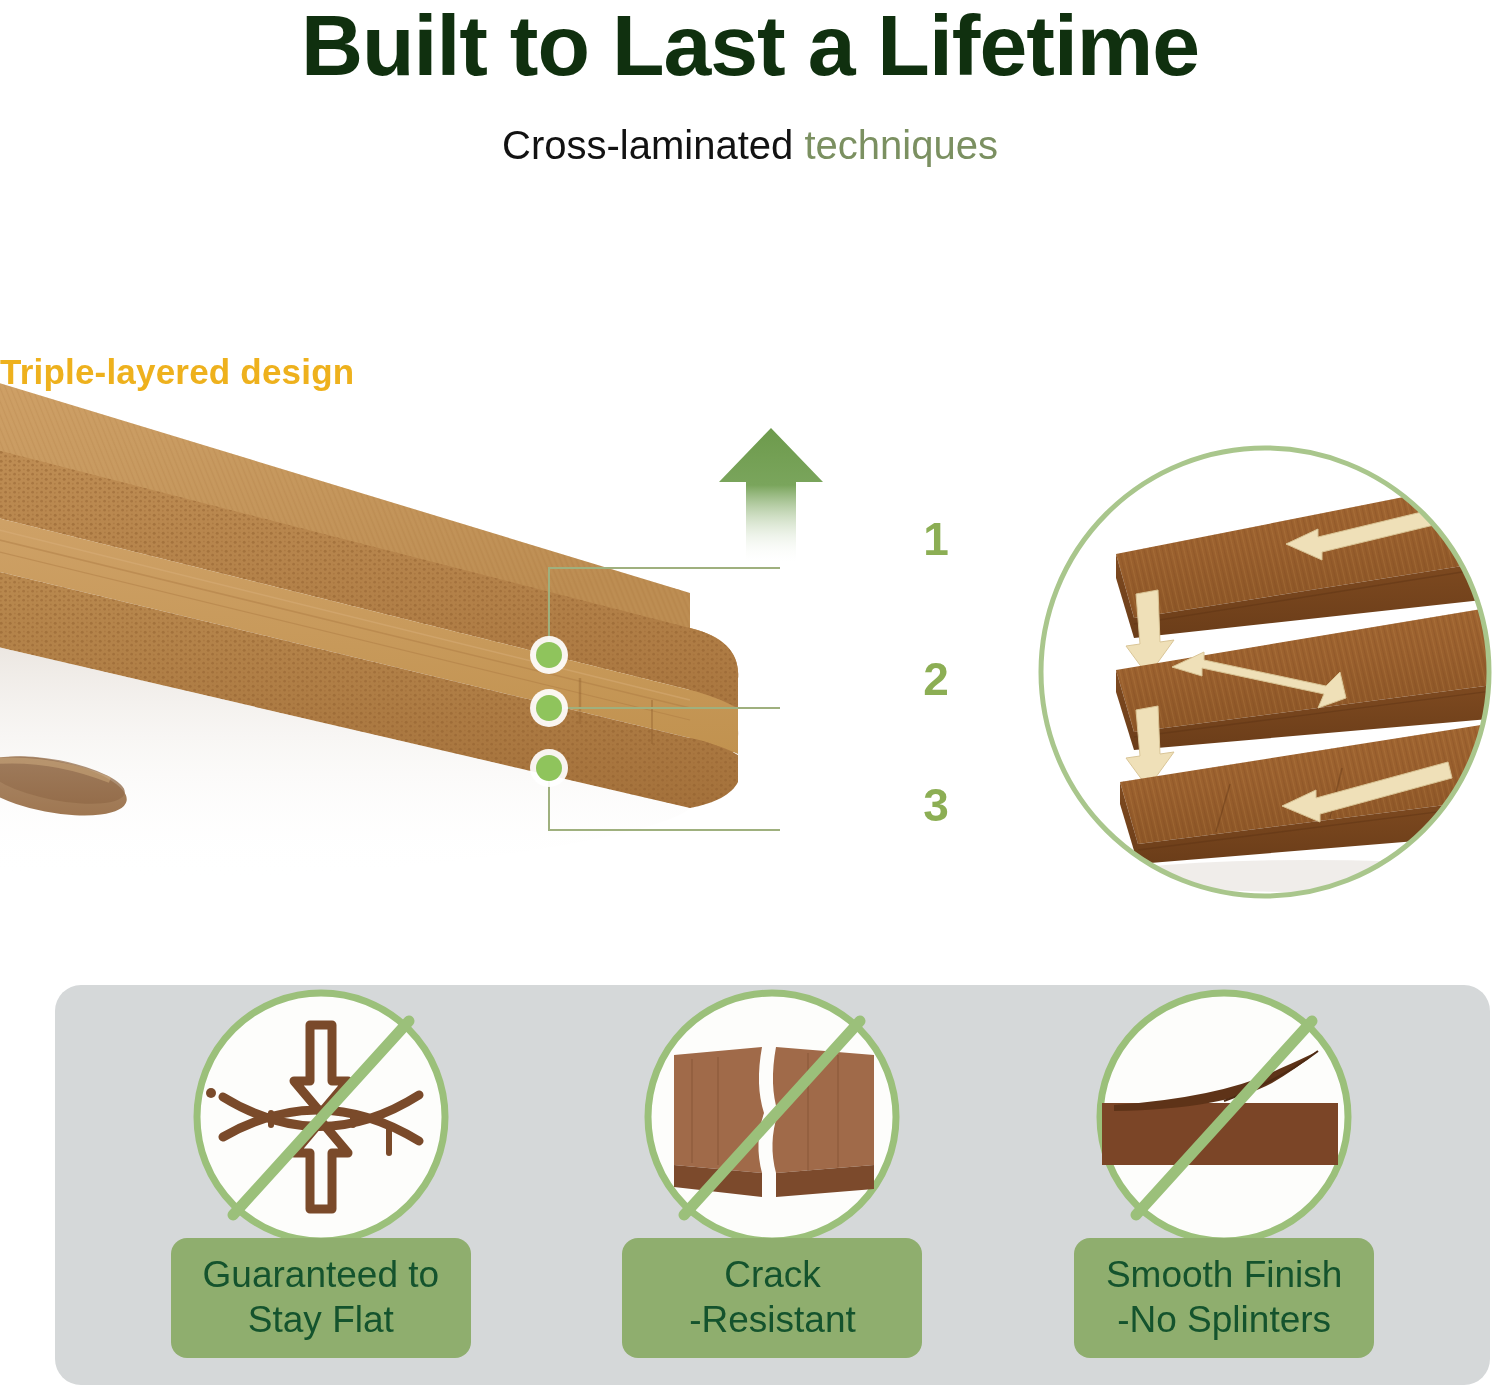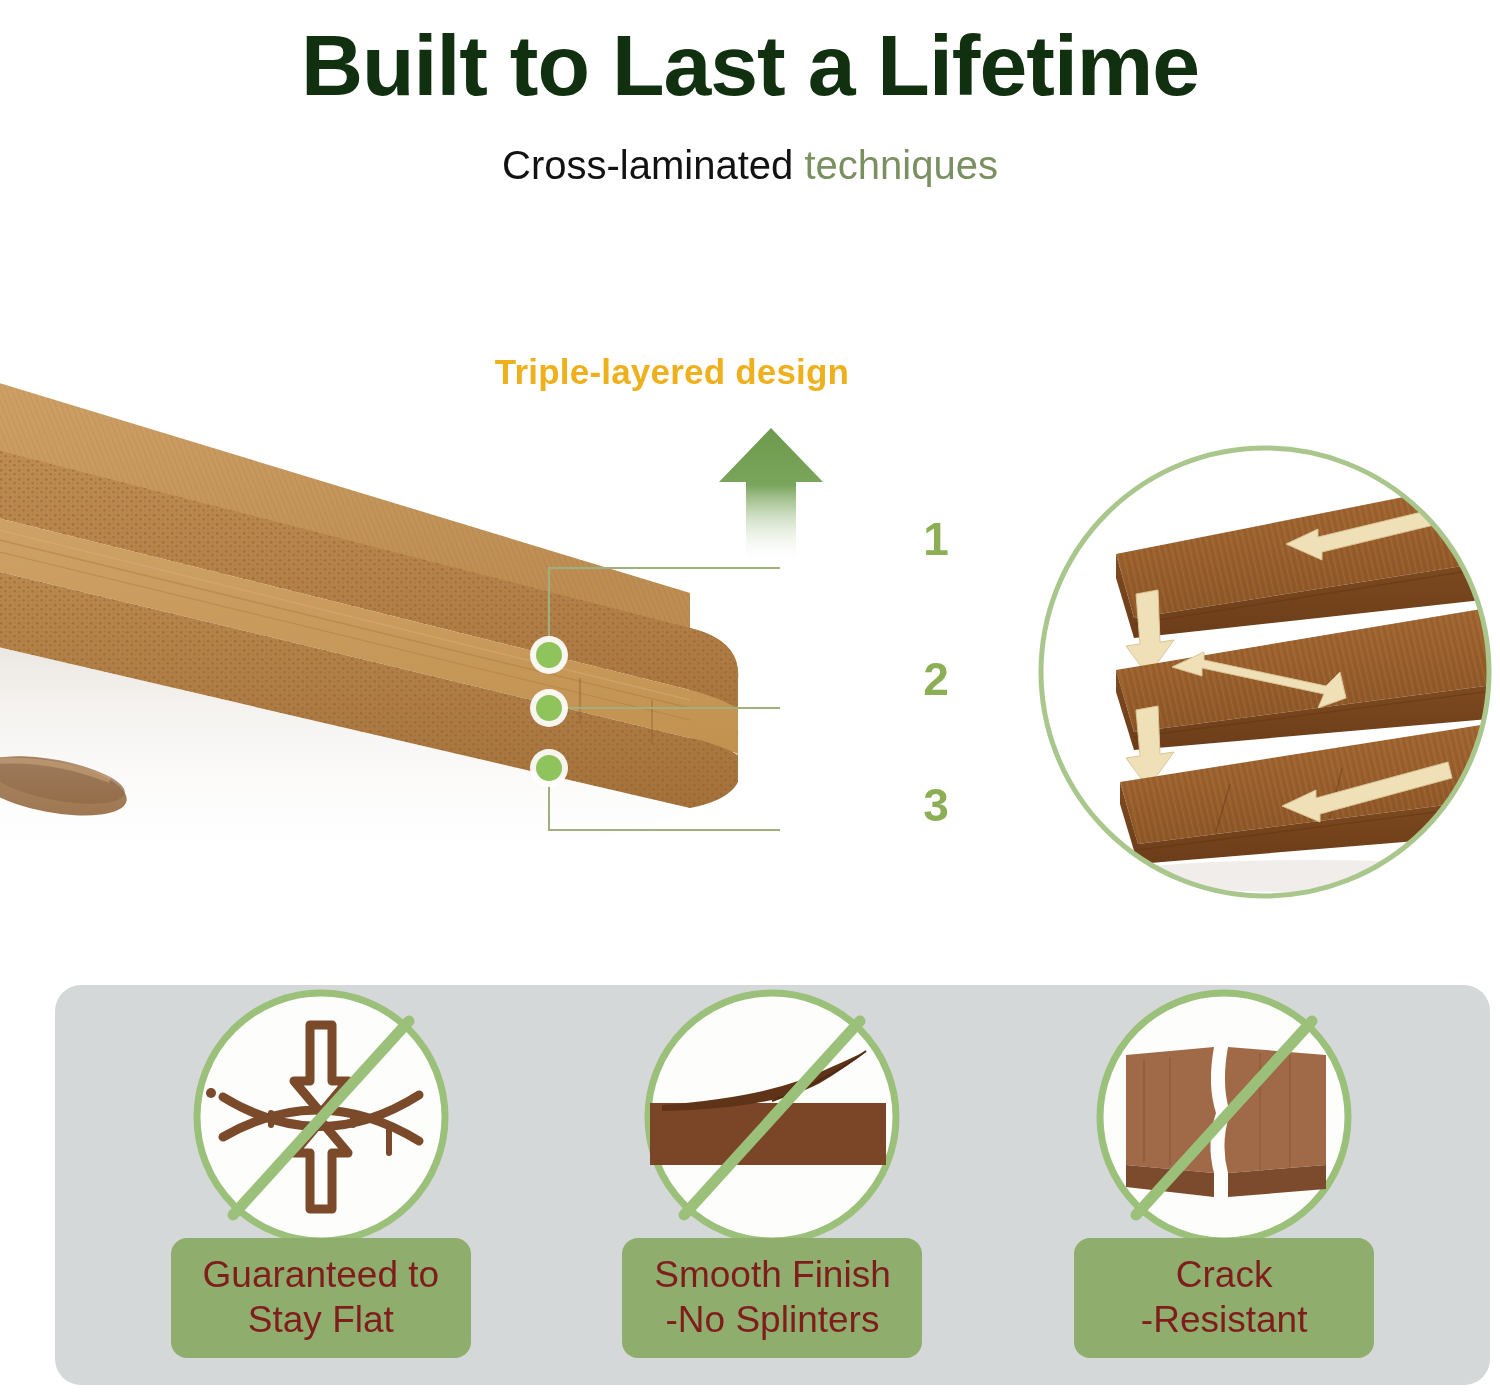--- a/index.html
+++ b/index.html
@@ -10,33 +10,32 @@
     position:relative; overflow:hidden;
   }
 
   
   .headline {
     position:absolute; left:0; top:0; width:1500px;
     text-align:center;
   }
   .title {
     font-size:86px; font-weight:bold; letter-spacing:-1px;
-    color:#10300f; line-height:1.05; padding-top:20px;
+    color:#10300f; line-height:1.05; padding-top:0;
   }
   .subtitle {
     margin-top:28px; font-size:40px; line-height:1.38; font-weight:normal;
   }
   .sub-black { color:#121212; }
   .sub-green { color:#7b9061; }
 
   
   .triple-label {
-    position:absolute; left:0; top:352px; width:1280px; text-align:center;
+    position:absolute; left:0; top:352px; width:1280px; 
     pointer-events:none;
-    margin-left:32px;
   }
   .triple-label span {
     font-size:35px; font-weight:bold; color:#eeb11d; letter-spacing:.2px;
   }
 
   
   .board-stage {
     position:absolute; left:-10px; top:378px; width:790px; height:540px;
   }
   .board-svg { position:absolute; left:0; top:0; }
@@ -64,21 +63,21 @@
   .features {
     position:absolute; left:55px; top:985px; width:1435px; height:400px;
     display:flex; justify-content:space-around; align-items:flex-start;
     padding:0 40px;
   }
   .feature { width:330px; display:flex; flex-direction:column; align-items:center; }
   .feature-icon { width:300px; height:265px; position:relative; }
   .feature-label {
     margin-top:-12px; background:#8fae6e; border-radius:16px;
     padding:14px 20px 16px; min-width:300px; text-align:center;
-    color:#7f1d1d; font-size:37px; line-height:1.22; position:relative; z-index:3;
+    color:#14532d; font-size:37px; line-height:1.22; position:relative; z-index:3;
     white-space:pre-line;
   }
 </style>
 </head>
 <body>
 
 <div class="headline">
   <div class="title">Built to Last a Lifetime</div>
   <div class="subtitle">
     <div>
@@ -322,51 +321,51 @@
     </div>
     <div class="feature-label">Guaranteed to
 Stay  Flat</div>
   </div>
 
   <div class="feature">
     <div class="feature-icon">
       <svg width="300" height="265" viewBox="0 0 300 265">
         <circle cx="150" cy="132" r="124" fill="#fdfdfb" stroke="#9bc07a" stroke-width="7"></circle>
 
+        <path d="M 52,70 L 140,62 Q 133,100 142,128 Q 132,158 140,188 L 52,180 Z" fill="#a06a49"></path>
+        <path d="M 52,180 L 140,188 L 140,212 L 52,202 Z" fill="#7c4a2c"></path>
+
+        <path d="M 154,62 L 252,70 L 252,180 L 154,188 Q 146,158 156,128 Q 147,100 154,62 Z" fill="#a06a49"></path>
+        <path d="M 154,188 L 252,180 L 252,204 L 154,212 Z" fill="#7c4a2c"></path>
+
+        <g opacity="0.17" stroke="#5e3418" stroke-width="2">
+          <path d="M 70,74 L 70,178"></path>
+            <path d="M 96,72 L 96,180"></path>
+          <path d="M 186,68 L 186,186"></path>
+            <path d="M 216,70 L 216,182"></path>
+        </g>
+
+        <path d="M 238,36 L 62,230" stroke="#9bc07a" stroke-width="11" stroke-linecap="round"></path>
+      </svg>
+    </div>
+    <div class="feature-label">Crack
+-Resistant</div>
+  </div>
+
+  <div class="feature">
+    <div class="feature-icon">
+      <svg width="300" height="265" viewBox="0 0 300 265">
+        <circle cx="150" cy="132" r="124" fill="#fdfdfb" stroke="#9bc07a" stroke-width="7"></circle>
+
         <rect x="28" y="118" width="236" height="62" fill="#7b4527"></rect>
 
         <path d="M 40,120 Q 150,112 205,84 Q 228,74 244,66
                  Q 222,84 198,98 Q 150,124 40,126 Z" fill="#5e3318"></path>
         <path d="M 150,116 Q 205,96 244,66" fill="none" stroke="#4e2a13" stroke-width="2"></path>
 
         <path d="M 238,36 L 62,230" stroke="#9bc07a" stroke-width="11" stroke-linecap="round"></path>
       </svg>
     </div>
     <div class="feature-label">Smooth Finish
 -No Splinters</div>
   </div>
 
-  <div class="feature">
-    <div class="feature-icon">
-      <svg width="300" height="265" viewBox="0 0 300 265">
-        <circle cx="150" cy="132" r="124" fill="#fdfdfb" stroke="#9bc07a" stroke-width="7"></circle>
-
-        <path d="M 52,70 L 140,62 Q 133,100 142,128 Q 132,158 140,188 L 52,180 Z" fill="#a06a49"></path>
-        <path d="M 52,180 L 140,188 L 140,212 L 52,202 Z" fill="#7c4a2c"></path>
-
-        <path d="M 154,62 L 252,70 L 252,180 L 154,188 Q 146,158 156,128 Q 147,100 154,62 Z" fill="#a06a49"></path>
-        <path d="M 154,188 L 252,180 L 252,204 L 154,212 Z" fill="#7c4a2c"></path>
-
-        <g opacity="0.17" stroke="#5e3418" stroke-width="2">
-          <path d="M 70,74 L 70,178"></path>
-            <path d="M 96,72 L 96,180"></path>
-          <path d="M 186,68 L 186,186"></path>
-            <path d="M 216,70 L 216,182"></path>
-        </g>
-
-        <path d="M 238,36 L 62,230" stroke="#9bc07a" stroke-width="11" stroke-linecap="round"></path>
-      </svg>
-    </div>
-    <div class="feature-label">Crack
--Resistant</div>
-  </div>
-
 </div>
 
 </body></html>

